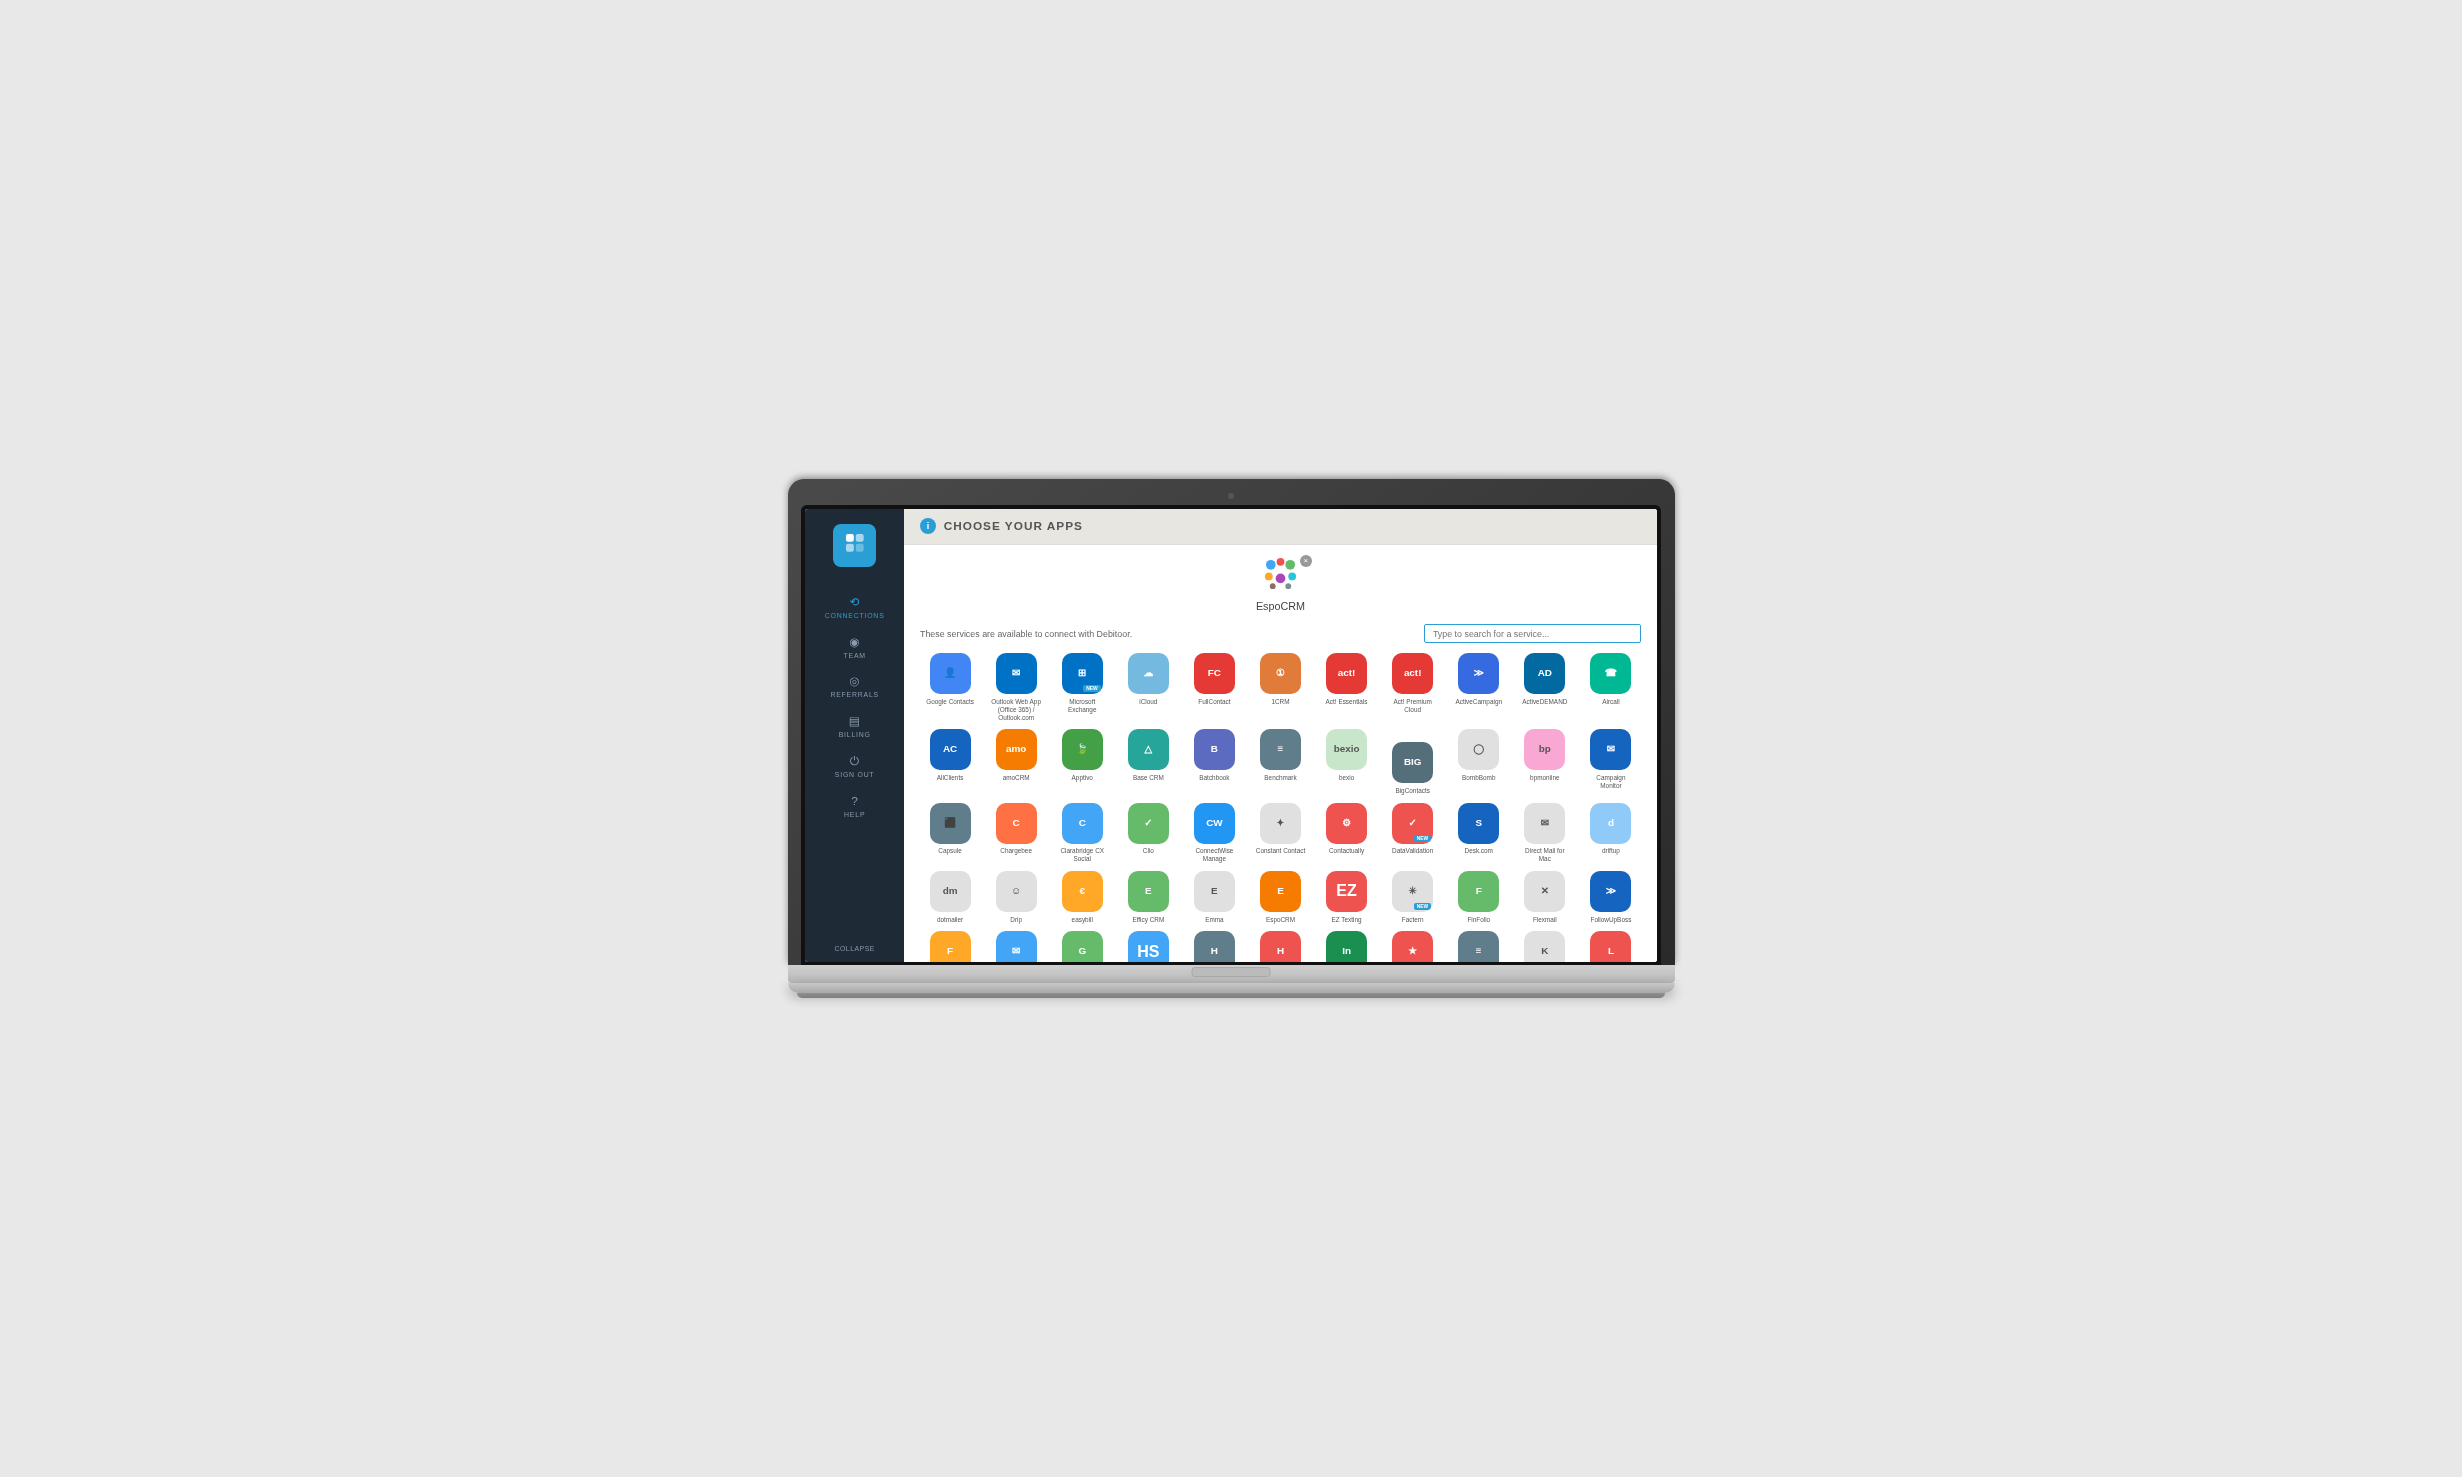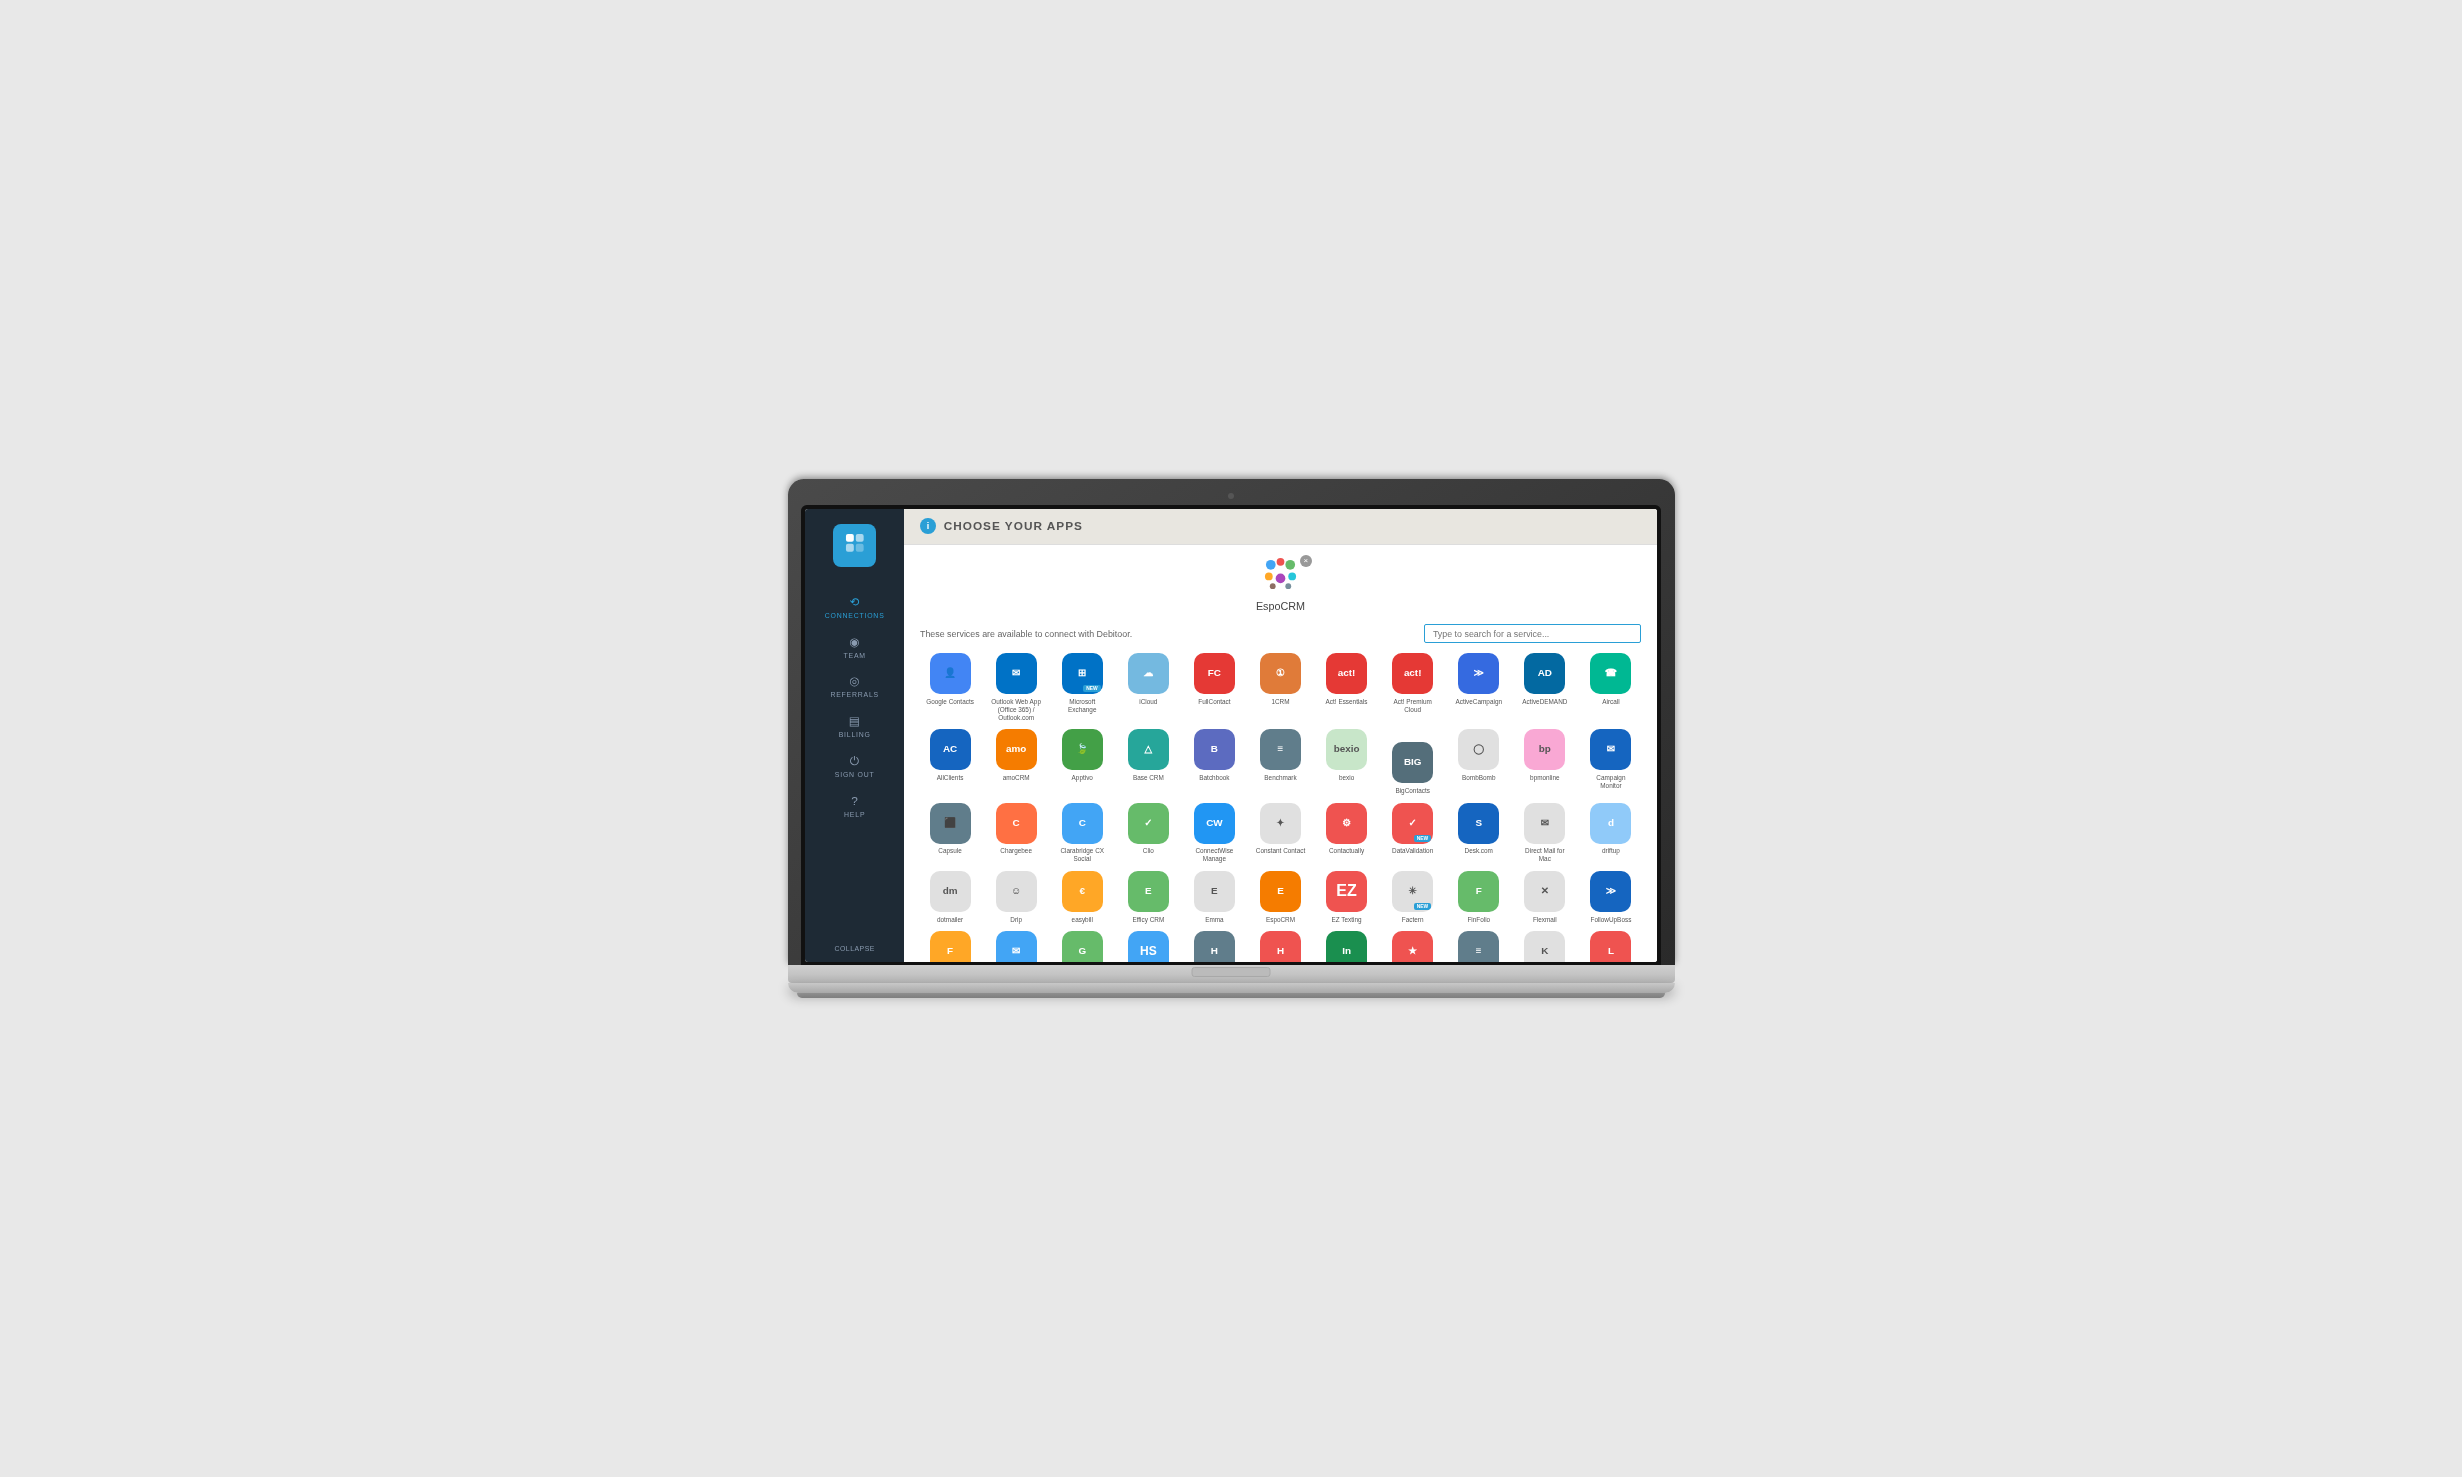--- a/index.html
+++ b/index.html
@@ -631,21 +631,21 @@
                     <span style="font-size:9.9px;font-weight:bold;color:white;text-align:center;line-height:1.1;">✉</span>
                   </div>
                 </div>
                 <div class="app-item">
                   <div class="app-icon" style="background: rgb(102, 187, 106);">
                     <span style="font-size:9.9px;font-weight:bold;color:white;text-align:center;line-height:1.1;">G</span>
                   </div>
                 </div>
                 <div class="app-item">
                   <div class="app-icon" style="background: rgb(66, 165, 245);">
-                    <span style="font-size:12px;font-weight:bold;color:white;text-align:right;line-height:1.1;">HS</span>
+                    <span style="font-size:16px;font-weight:bold;color:white;text-align:right;line-height:1.1;">HS</span>
                   </div>
                 </div>
                 <div class="app-item">
                   <div class="app-icon" style="background: rgb(96, 125, 139);">
                     <span style="font-size:9.9px;font-weight:bold;color:white;text-align:center;line-height:1.1;">H</span>
                   </div>
                 </div>
                 <div class="app-item">
                   <div class="app-icon" style="background: rgb(239, 83, 80);">
                     <span style="font-size:9.9px;font-weight:bold;color:white;text-align:center;line-height:1.1;">H</span>

